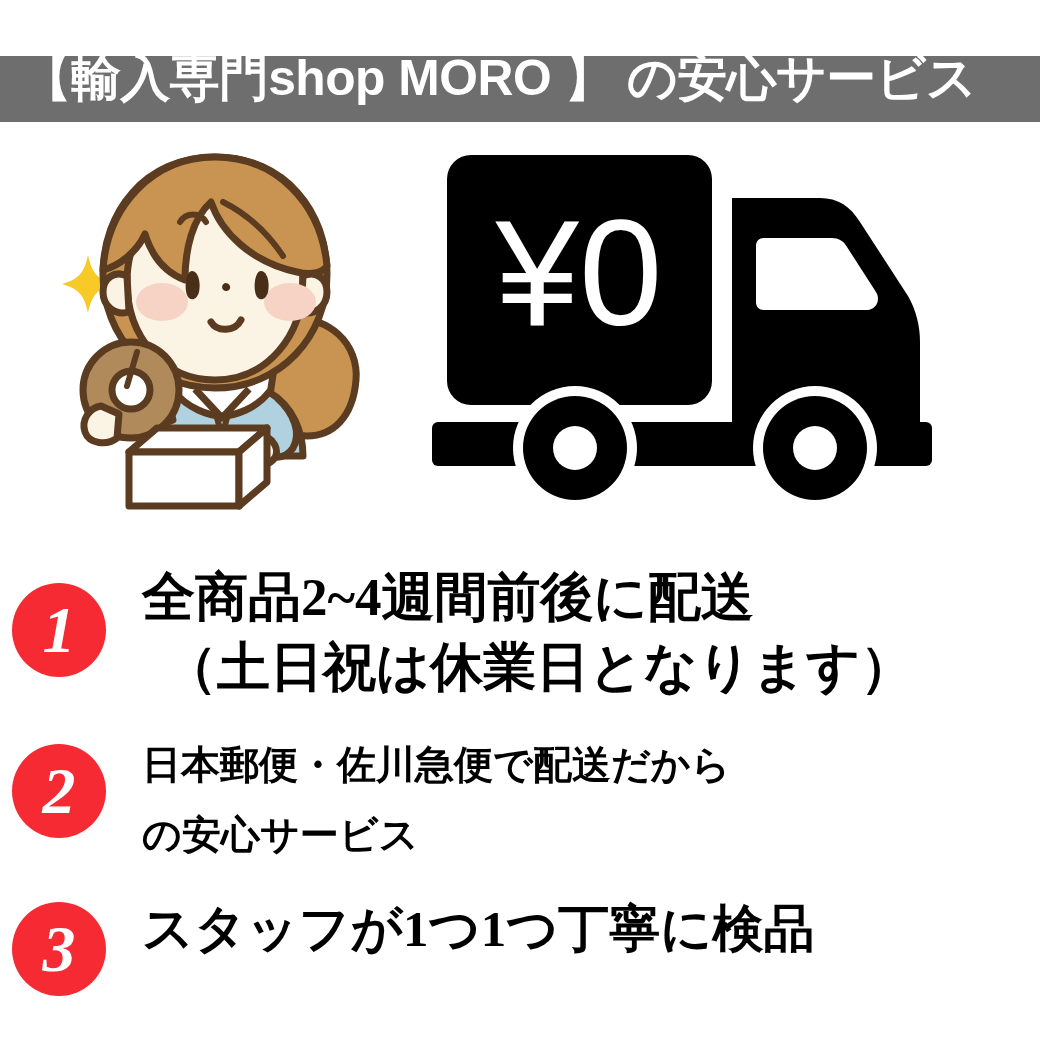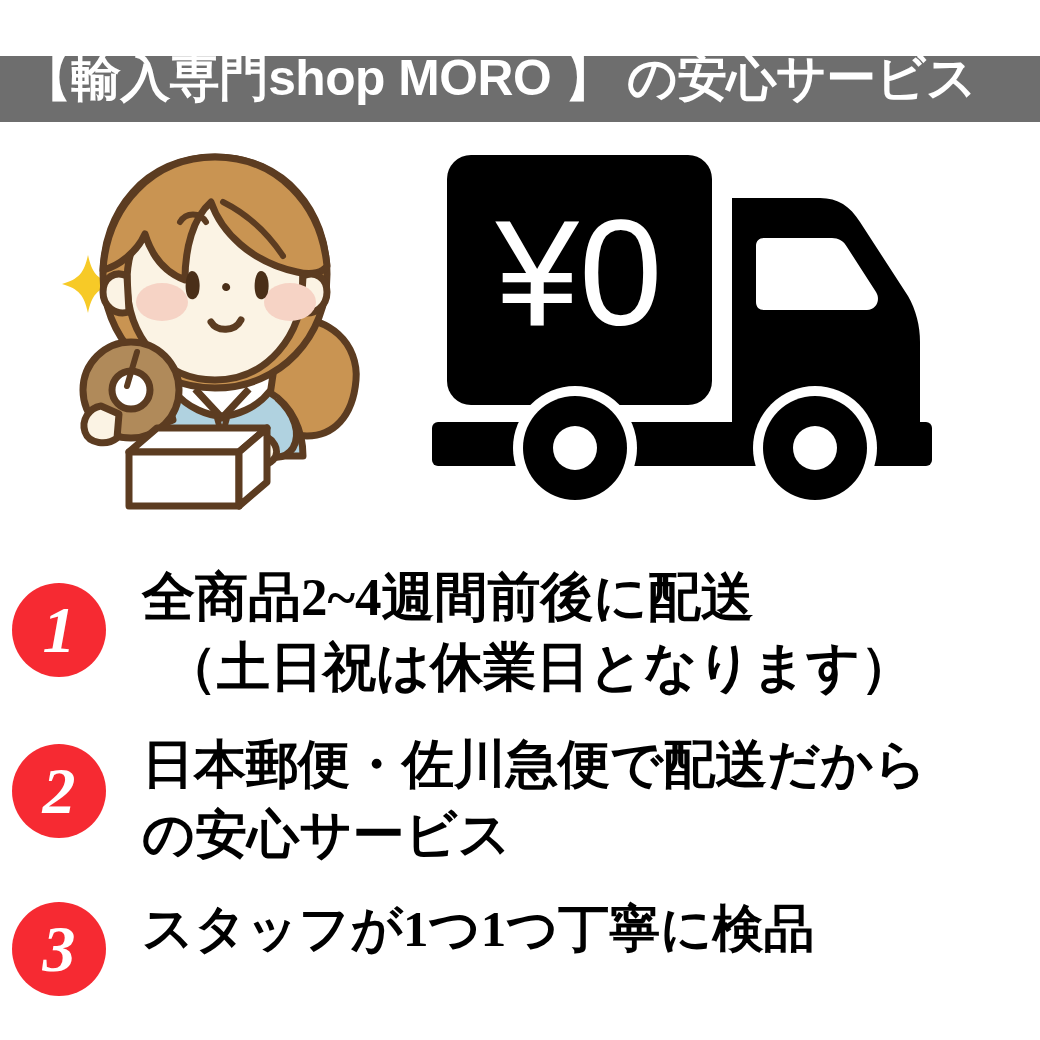--- a/index.html
+++ b/index.html
@@ -103,21 +103,21 @@
   .item-text {
     flex: 1 1 auto;
     padding-left: 36px;
     color: #000000;
     font-family: "Liberation Serif", "DejaVu Serif", serif;
     font-weight: bold;
     font-size: 53px;
     line-height: 70px;
   }
   .item-1 .item-text { padding-top: 14px; }
-  .item-2 .item-text { padding-top: 2px; font-size: 52px; }
+  .item-2 .item-text { padding-top: 2px; font-size: 39px; }
   .item-3 .item-text { padding-top: 6px; font-size: 51px; }
 
   .text-line { white-space: nowrap; display: block; }
   .indent-line { padding-left: 22px; }
 </style>
 </head>
 <body>
 
 <div class="header-band">
   <div class="header-title">【輸入専門shop MORO 】 の安心サービス</div>

